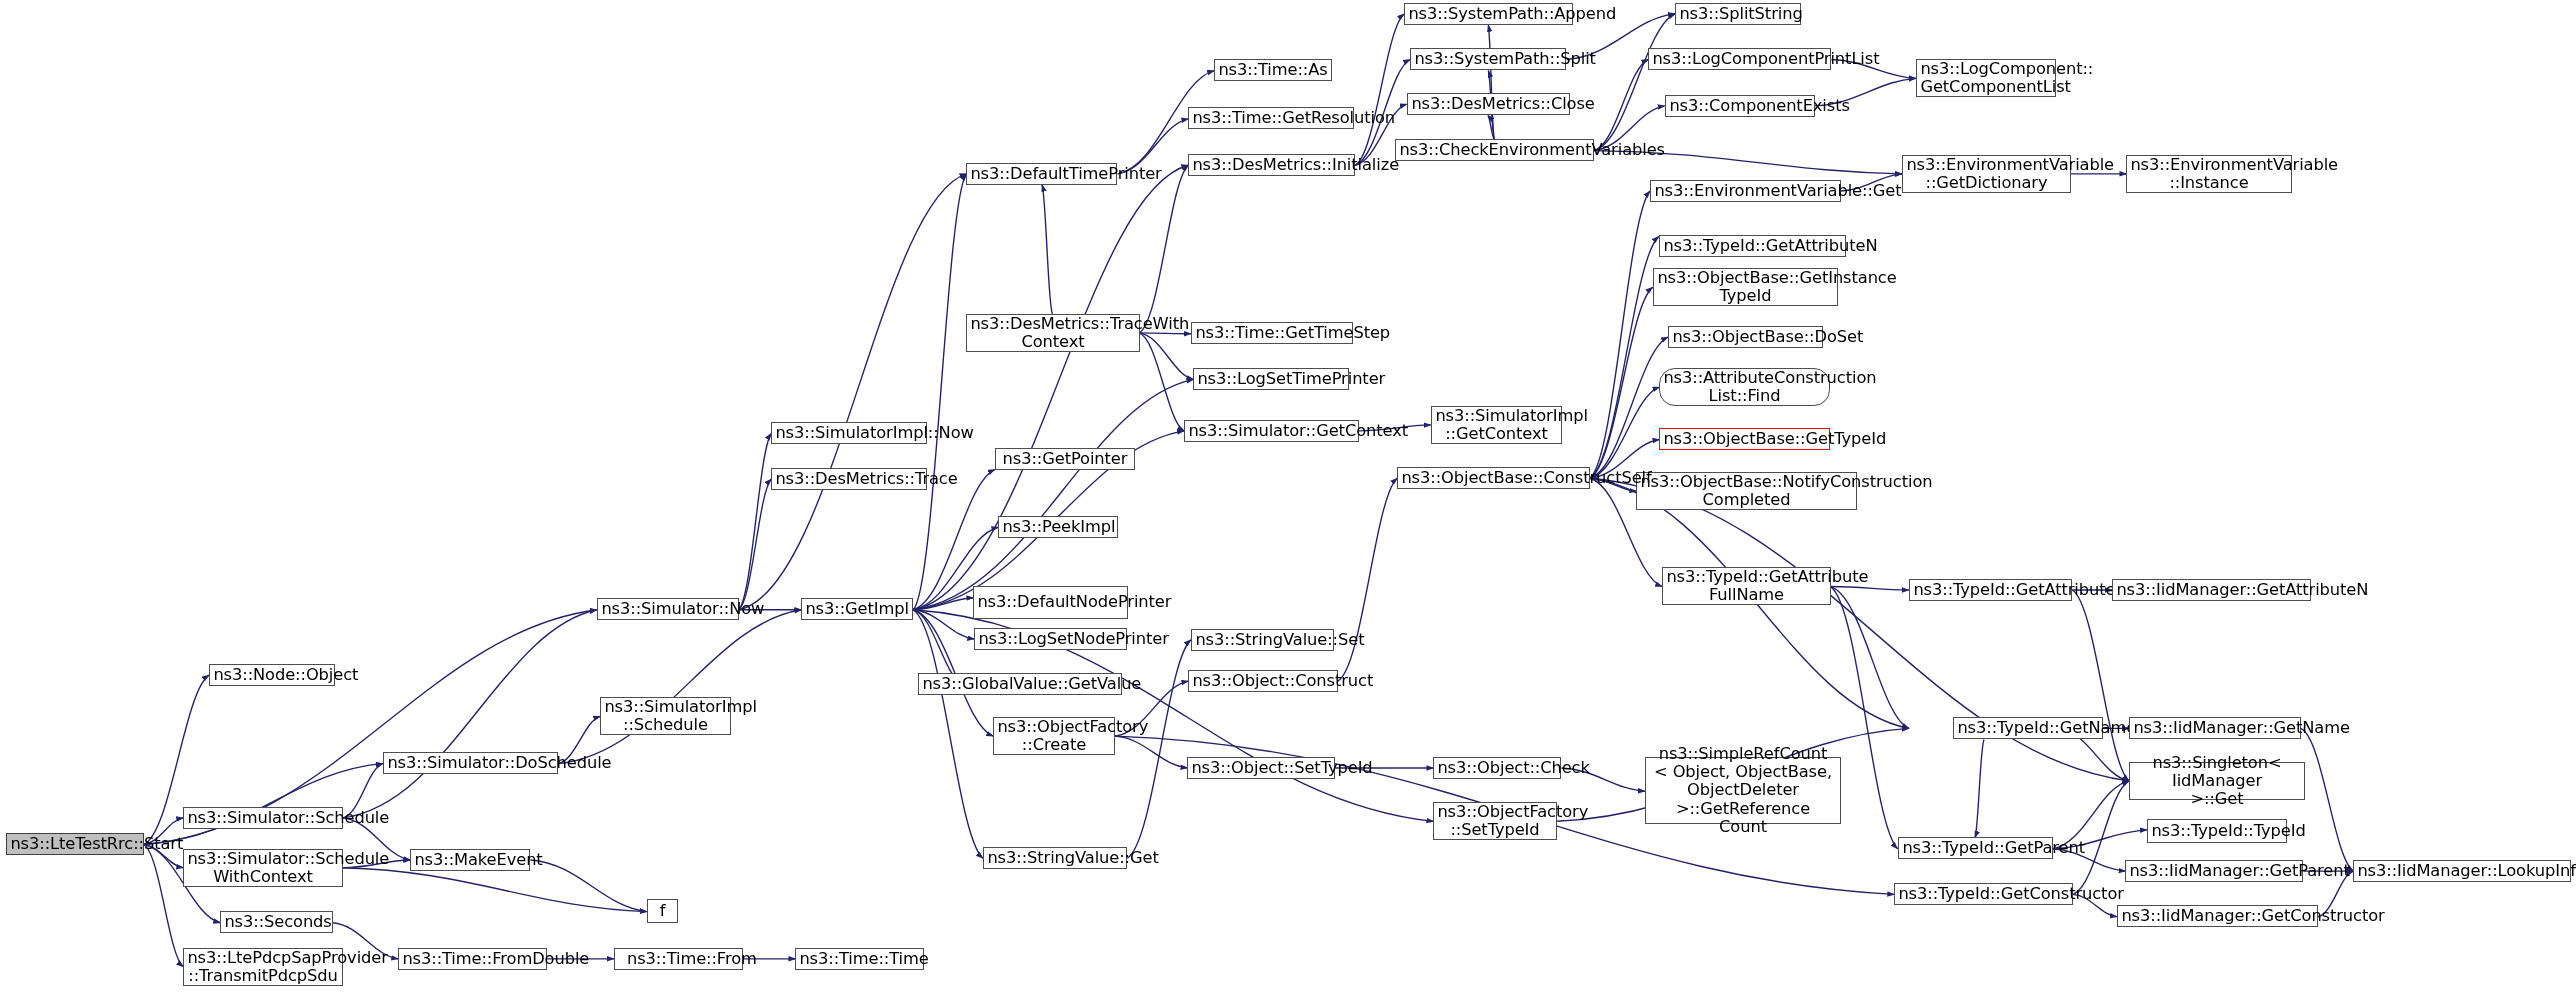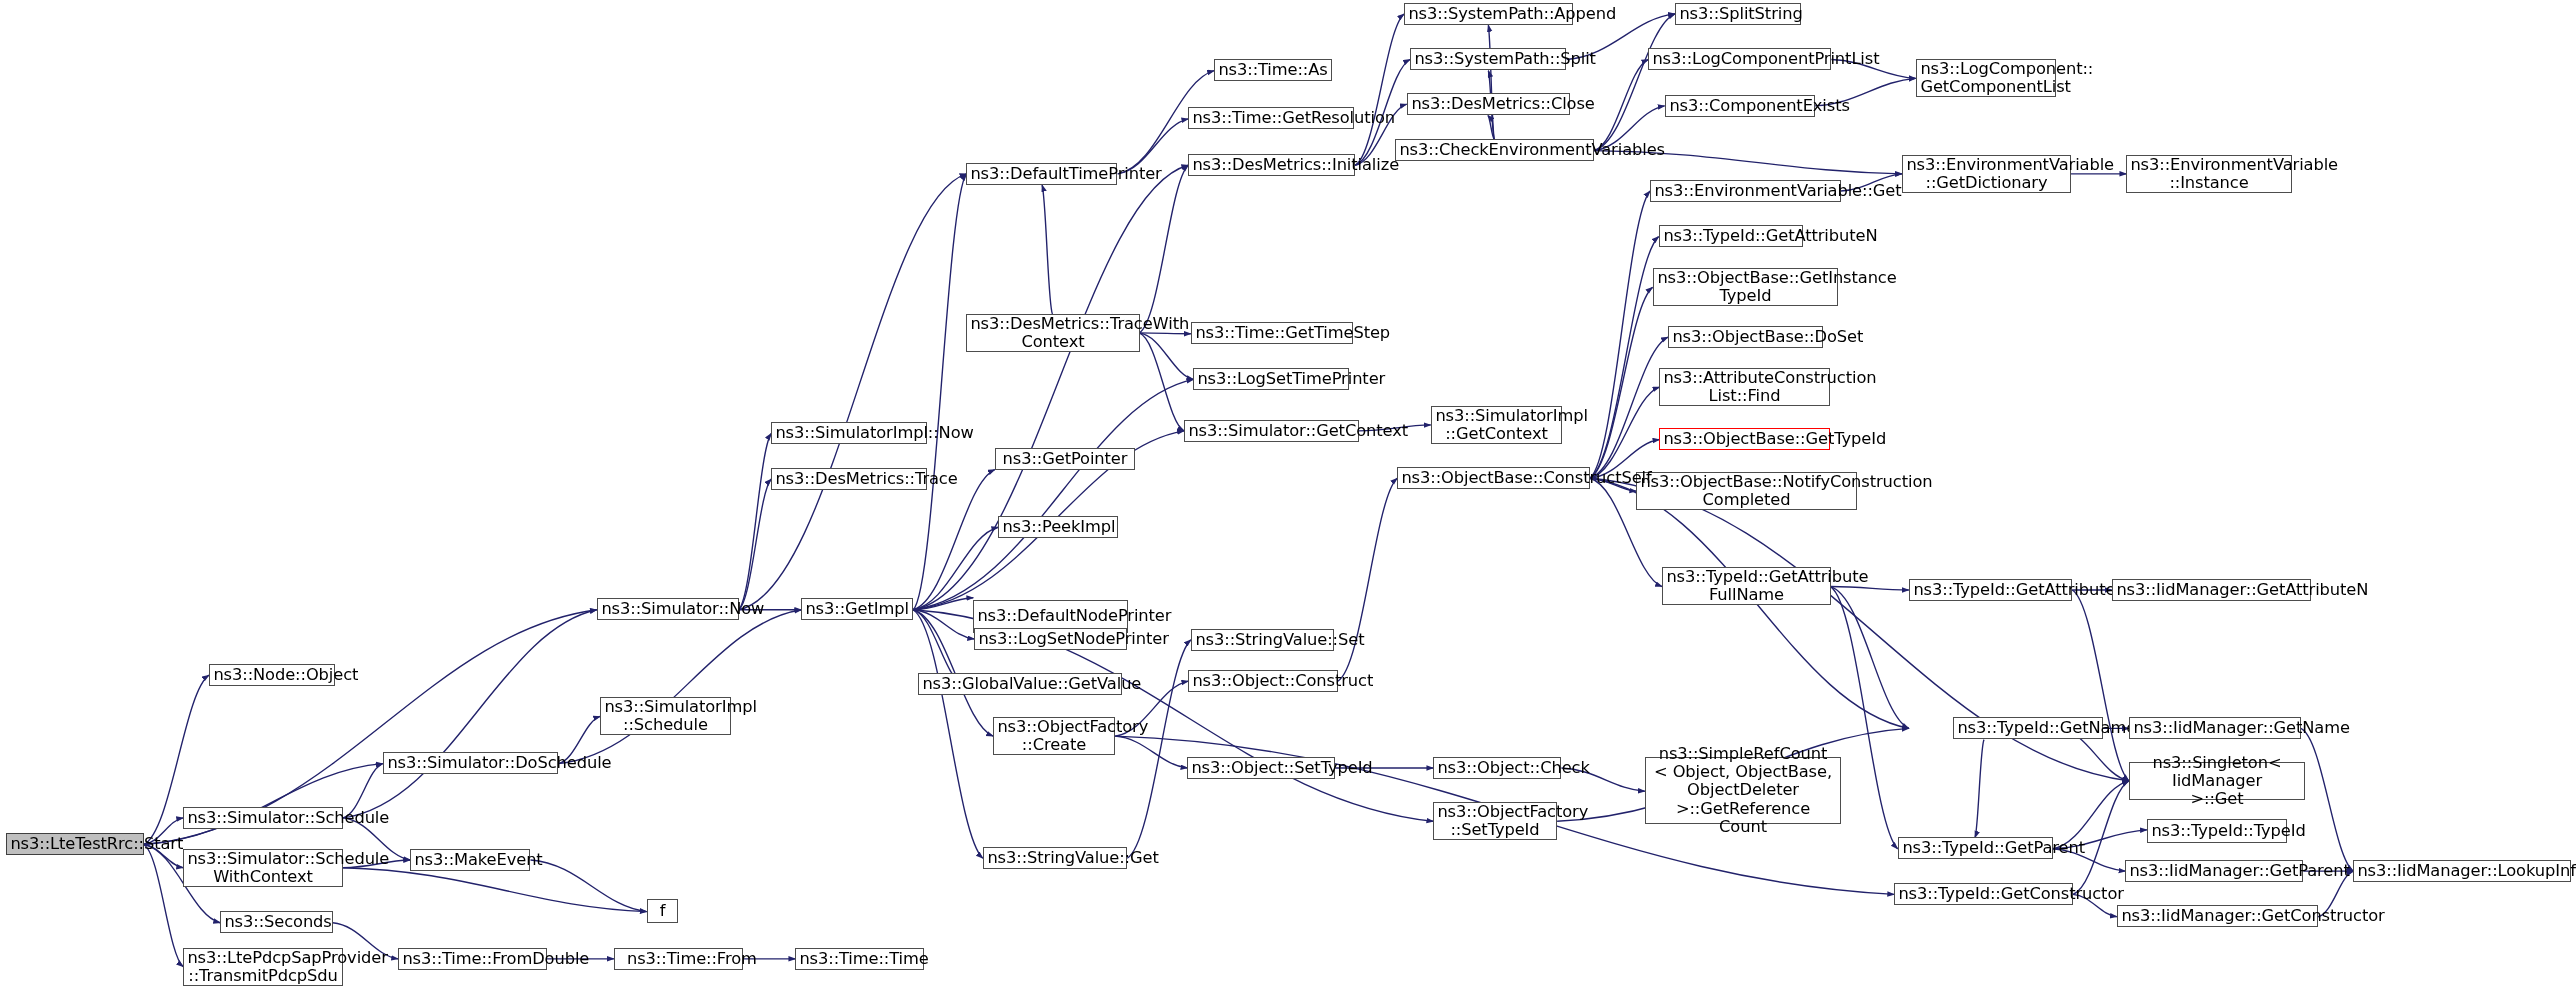--- a/index.html
+++ b/index.html
@@ -162,21 +162,21 @@
 ::Schedule</span></div>
       <div class="node" style="left: 597px; top: 598px; width: 142px; height: 22.4px;"><span>ns3::Simulator::Now</span></div>
       <div class="node" style="left: 647px; top: 899px; width: 31px; height: 24px;"><span>f</span></div>
       <div class="node" style="left: 614px; top: 948px; width: 129px; height: 22.4px; padding-left: 12px;"><span>ns3::Time::From</span></div>
       <div class="node" style="left: 771px; top: 422px; width: 156px; height: 22.4px;"><span>ns3::SimulatorImpl::Now</span></div>
       <div class="node" style="left: 771px; top: 468px; width: 156px; height: 22.4px;"><span>ns3::DesMetrics::Trace</span></div>
       <div class="node" style="left: 801px; top: 598px; width: 112px; height: 22.4px;"><span>ns3::GetImpl</span></div>
       <div class="node" style="left: 795px; top: 948px; width: 129px; height: 22.4px;"><span>ns3::Time::Time</span></div>
       <div class="node" style="left: 995px; top: 448px; width: 140px; height: 22.4px;"><span>ns3::GetPointer</span></div>
       <div class="node" style="left: 998px; top: 516px; width: 120px; height: 22.4px;"><span>ns3::PeekImpl</span></div>
-      <div class="node" style="left: 973px; top: 600px; width: 155px; height: 33px;"><span>ns3::DefaultNodePrinter</span></div>
+      <div class="node" style="left: 973px; top: 586px; width: 155px; height: 33px;"><span>ns3::DefaultNodePrinter</span></div>
       <div class="node" style="left: 974px; top: 628px; width: 153px; height: 22.4px;"><span>ns3::LogSetNodePrinter</span></div>
       <div class="node" style="left: 918px; top: 673px; width: 204px; height: 22.4px;"><span>ns3::GlobalValue::GetValue</span></div>
       <div class="node" style="left: 993px; top: 717px; width: 122px; height: 38px;"><span>ns3::ObjectFactory
 ::Create</span></div>
       <div class="node" style="left: 983px; top: 847px; width: 144px; height: 22.4px;"><span>ns3::StringValue::Get</span></div>
       <div class="node" style="left: 966px; top: 163px; width: 151px; height: 22.4px;"><span>ns3::DefaultTimePrinter</span></div>
       <div class="node" style="left: 966px; top: 314px; width: 174px; height: 38px;"><span>ns3::DesMetrics::TraceWith
 Context</span></div>
       <div class="node" style="left: 1214px; top: 59px; width: 118px; height: 22.4px;"><span>ns3::Time::As</span></div>
       <div class="node" style="left: 1188px; top: 107px; width: 166px; height: 22.4px;"><span>ns3::Time::GetResolution</span></div>
@@ -188,25 +188,25 @@
       <div class="node" style="left: 1188px; top: 670px; width: 150px; height: 22.4px;"><span>ns3::Object::Construct</span></div>
       <div class="node" style="left: 1187px; top: 757px; width: 148px; height: 22.4px;"><span>ns3::Object::SetTypeId</span></div>
       <div class="node" style="left: 1395px; top: 139px; width: 199px; height: 22.4px;"><span>ns3::CheckEnvironmentVariables</span></div>
       <div class="node" style="left: 1404px; top: 2.6px; width: 169px; height: 22.4px;"><span>ns3::SystemPath::Append</span></div>
       <div class="node" style="left: 1410px; top: 48px; width: 156px; height: 22.4px;"><span>ns3::SystemPath::Split</span></div>
       <div class="node" style="left: 1407px; top: 93px; width: 163px; height: 22.4px;"><span>ns3::DesMetrics::Close</span></div>
       <div class="node" style="left: 1675px; top: 2.6px; width: 126px; height: 22.4px;"><span>ns3::SplitString</span></div>
       <div class="node" style="left: 1648px; top: 48px; width: 183px; height: 22.4px;"><span>ns3::LogComponentPrintList</span></div>
       <div class="node" style="left: 1665px; top: 95px; width: 150px; height: 22.4px;"><span>ns3::ComponentExists</span></div>
       <div class="node" style="left: 1650px; top: 180px; width: 191px; height: 22.4px;"><span>ns3::EnvironmentVariable::Get</span></div>
-      <div class="node" style="left: 1659px; top: 225px; width: 144px; height: 22.4px; align-items: center;"><span>ns3::TypeId::GetAttributeN</span></div>
+      <div class="node" style="left: 1659px; top: 235px; width: 187px; height: 22.4px; align-items: center;"><span>ns3::TypeId::GetAttributeN</span></div>
       <div class="node" style="left: 1653px; top: 268px; width: 185px; height: 38px;"><span>ns3::ObjectBase::GetInstance
 TypeId</span></div>
       <div class="node" style="left: 1668px; top: 326px; width: 155px; height: 22.4px;"><span>ns3::ObjectBase::DoSet</span></div>
-      <div class="node" style="left: 1659px; top: 368px; width: 171px; height: 38px;"><span>ns3::AttributeConstruction
+      <div class="node" style="left: 1659px; top: 368px; width: 171px; height: 38px; border-radius: 16px;"><span>ns3::AttributeConstruction
 List::Find</span></div>
       <div class="node highlight" style="left: 1659px; top: 428px; width: 171px; height: 22.4px;"><span>ns3::ObjectBase::GetTypeId</span></div>
       <div class="node" style="left: 1636px; top: 472px; width: 221px; height: 38px;"><span>ns3::ObjectBase::NotifyConstruction
 Completed</span></div>
       <div class="node" style="left: 1431px; top: 406px; width: 131px; height: 38px;"><span>ns3::SimulatorImpl
 ::GetContext</span></div>
       <div class="node" style="left: 1397px; top: 467px; width: 193px; height: 22.4px;"><span>ns3::ObjectBase::ConstructSelf</span></div>
       <div class="node" style="left: 1433px; top: 757px; width: 128px; height: 22.4px;"><span>ns3::Object::Check</span></div>
       <div class="node" style="left: 1433px; top: 802px; width: 124px; height: 38px;"><span>ns3::ObjectFactory
 ::SetTypeId</span></div>

